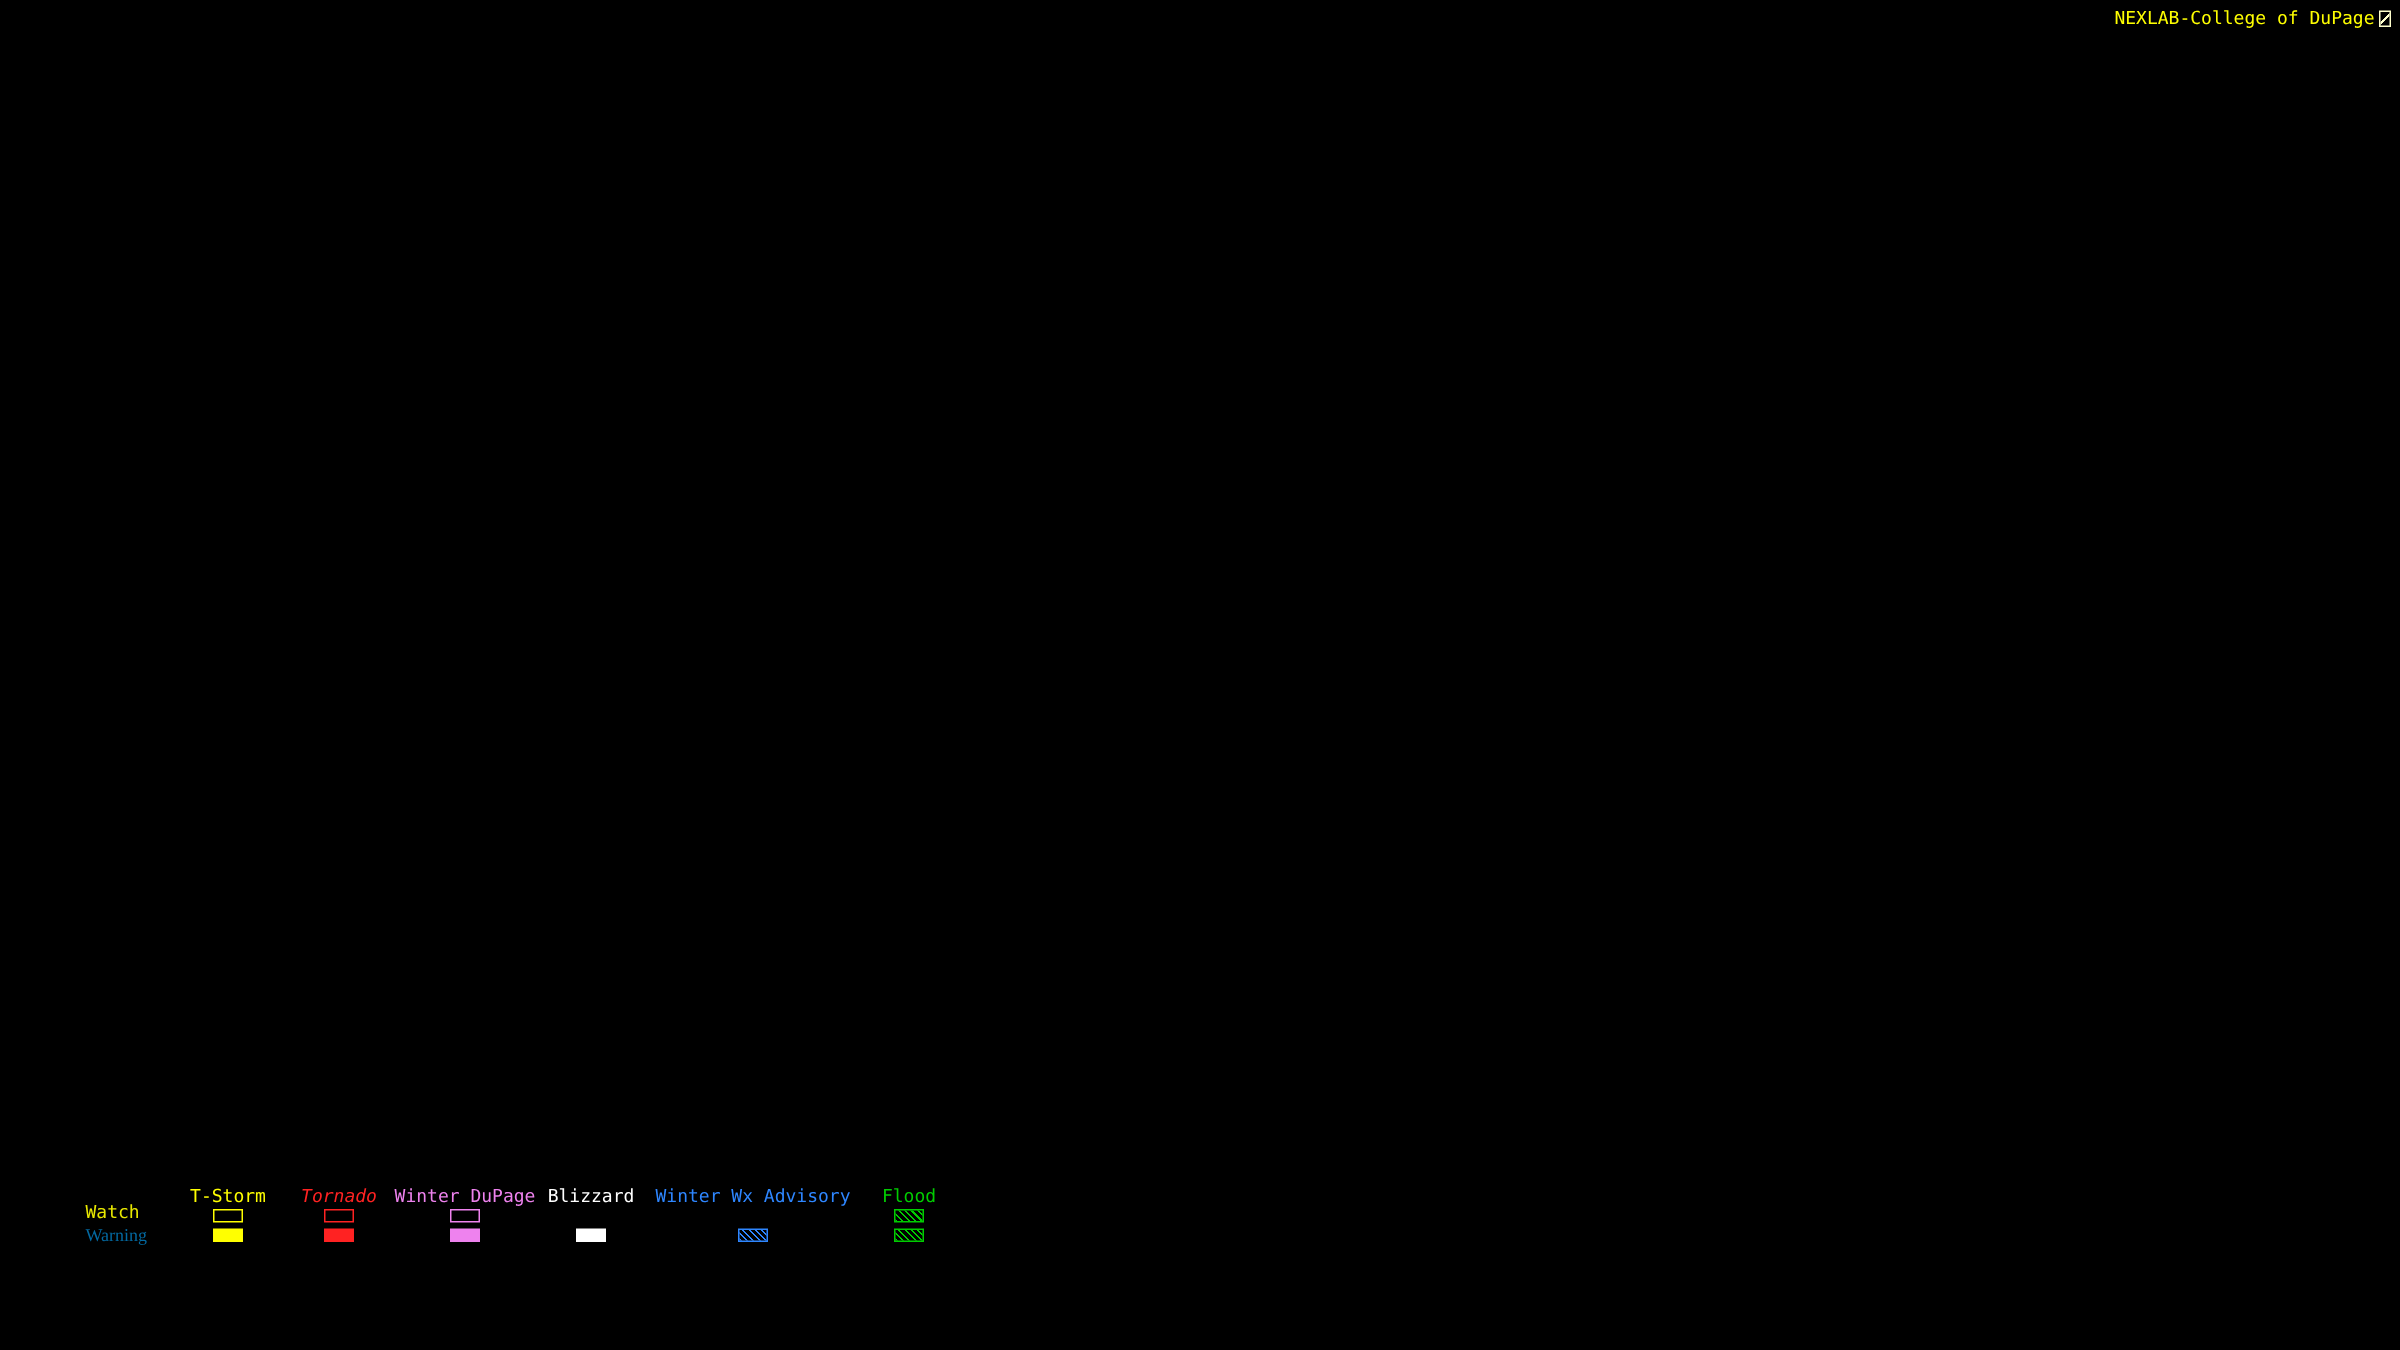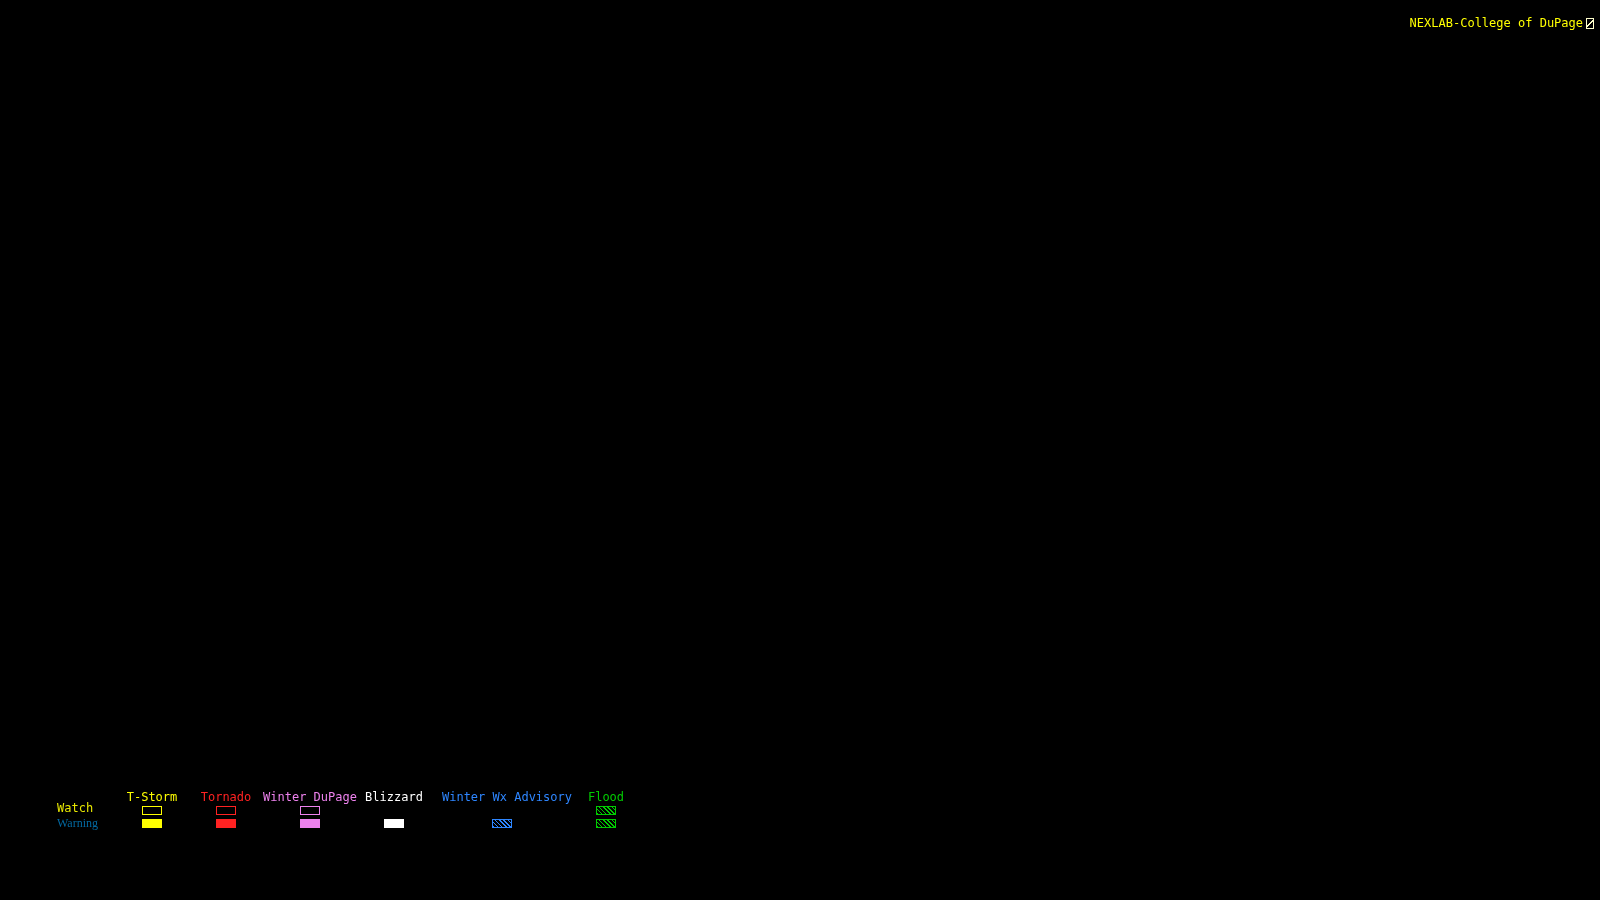--- a/index.html
+++ b/index.html
@@ -27,21 +27,21 @@
     width: 100%;
     text-align: center;
     font-size: 12px;
     letter-spacing: 0.4px;
     color: #ff2222;
     white-space: pre;
   }
   
   .brand {
     position: absolute;
-    top: 16px;
+    top: 5px;
     right: 6px;
     font-size: 12px;
     color: #ffff00;
     display: flex;
     align-items: center;
     gap: 3px;
     white-space: pre;
   }
   .brand-glyph {
     display: inline-block;
@@ -84,21 +84,21 @@
   }
   #legend-cols .col {
     position: absolute;
     top: 0;
     text-align: center;
   }
   #legend-cols .col:nth-of-type(1) { left: 118px; width: 68px;  }
   #legend-cols .col:nth-of-type(2) { left: 192px; width: 68px;  }
   #legend-cols .col:nth-of-type(3) { left: 260px; width: 100px; }
   #legend-cols .col:nth-of-type(4) { left: 360px; width: 68px;  }
-  #legend-cols .col:nth-of-type(5) { left: 432px; width: 140px; text-align: right; }
+  #legend-cols .col:nth-of-type(5) { left: 432px; width: 140px; }
   #legend-cols .col:nth-of-type(6) { left: 582px; width: 48px;  }
   .cat-label {
     height: 14px;
     line-height: 14px;
     white-space: pre;
   }
   .slot {
     height: 13px;
     display: flex;
     align-items: center;
@@ -130,21 +130,21 @@
         <div class="col">
           <div class="cat-label" style="color: rgb(255, 255, 0);">T-Storm</div>
           <div class="slot">
             <div class="swatch" style="border: 1px solid rgb(255, 255, 0);"></div>
           </div>
           <div class="slot">
             <div class="swatch" style="background: rgb(255, 255, 0);"></div>
           </div>
         </div>
         <div class="col">
-          <div class="cat-label" style="color: rgb(255, 34, 34);">Tornado</div>
+          <div class="cat-label" style="color: rgb(255, 34, 34); font-style: italic;">Tornado</div>
           <div class="slot">
             <div class="swatch" style="border: 1px solid rgb(255, 34, 34);"></div>
           </div>
           <div class="slot">
             <div class="swatch" style="background: rgb(255, 34, 34);"></div>
           </div>
         </div>
         <div class="col">
           <div class="cat-label" style="color: rgb(238, 130, 238);">Winter DuPage</div>
           <div class="slot">

